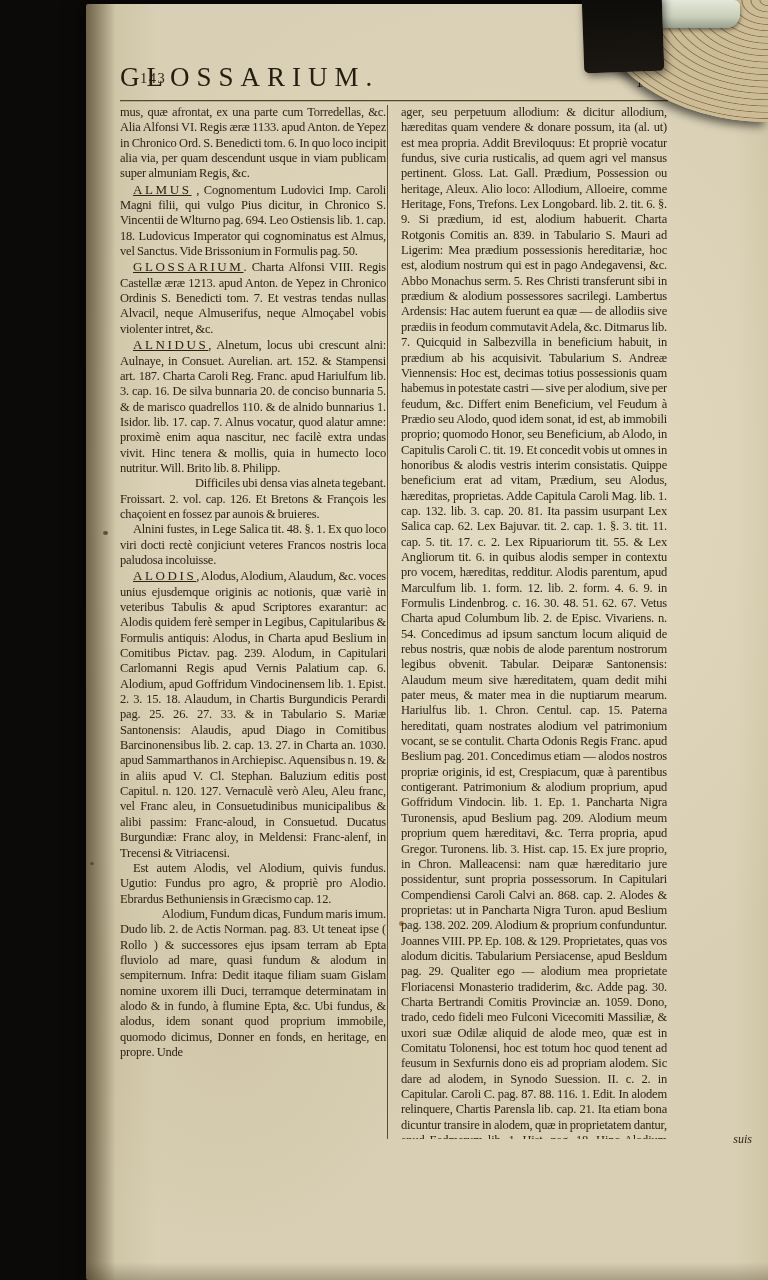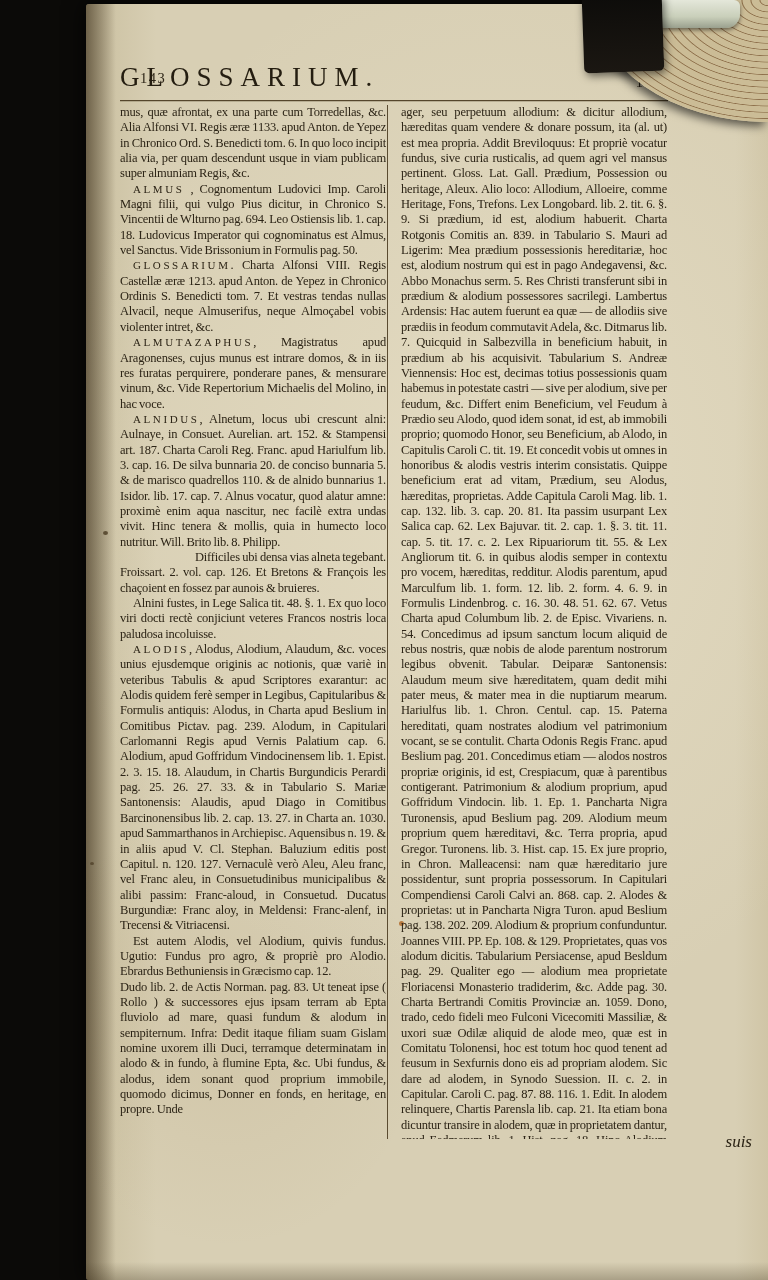--- a/index.html
+++ b/index.html
@@ -73,25 +73,25 @@
   .col.left{margin-right:1px;}
   .col.right{border-left:1px solid #5a4b30;padding-left:13px;}
 
   .col p{
     margin:0;text-align:justify;
     font-size:12.5px;line-height:15.35px;
     letter-spacing:-0.2px;word-spacing:-0.6px;
   }
   .col p.ind{text-indent:13px;}
   .col p.verse{text-indent:28px;text-align:right;}
-  .hw{letter-spacing:2.6px;font-size:11px;}
+  .hw{letter-spacing:2.6px;font-size:13px;text-decoration:underline;}
 
   .catchword{
     position:absolute;right:40px;top:1128px;
-    font-style:italic;font-size:17px;color:#2c2416;
+    font-style:italic;font-size:12px;color:#2c2416;
   }
 </style>
 </head>
 <body>
 
 <div class="scene">
 
   <div class="page">
     <div class="gutter-shade"></div>
     <div class="right-shade"></div>
@@ -109,27 +109,27 @@
         <span class="pn right">144</span>
       </div>
       <div class="rule"></div>
 
       <div class="cols">
 
         <div class="col left">
           <p>mus, quæ afrontat, ex una parte cum Torredellas, &amp;c. Alia Alfonsi VI. Regis æræ 1133. apud Anton. de Yepez in Chronico Ord. S. Benedicti tom. 6. In quo loco incipit alia via, per quam descendunt usque in viam publicam super almuniam Regis, &amp;c.</p>
           <p class="ind"><span class="hw">ALMUS</span><span> , Cognomentum Ludovici Imp. Caroli Magni filii, qui vulgo Pius dicitur, in Chronico S. Vincentii de Wlturno pag. 694. Leo Ostiensis lib. 1. cap. 18. Ludovicus Imperator qui cognominatus est Almus, vel Sanctus. Vide Brissonium in Formulis pag. 50.</span></p>
           <p class="ind"><span class="hw">GLOSSARIUM</span><span>. Charta Alfonsi VIII. Regis Castellæ æræ 1213. apud Anton. de Yepez in Chronico Ordinis S. Benedicti tom. 7. Et vestras tendas nullas Alvacil, neque Almuserifus, neque Almoçabel vobis violenter intret, &amp;c.</span></p>
-          <p class="ind"><span class="hw">ALMUTAZAPHUS</span><span>, Magistratus apud Aragonenses, cujus munus est intrare domos, &amp; in iis res furatas perquirere, ponderare panes, &amp; mensurare vinum, &amp;c. Vide Repertorium Michaelis del Molino, in hac voce.</span></p>
           <p class="ind"><span class="hw">ALNIDUS</span><span>, Alnetum, locus ubi crescunt alni: Aulnaye, in Consuet. Aurelian. art. 152. &amp; Stampensi art. 187. Charta Caroli Reg. Franc. apud Hariulfum lib. 3. cap. 16. De silva bunnaria 20. de conciso bunnaria 5. &amp; de marisco quadrellos 110. &amp; de alnido bunnarius 1. Isidor. lib. 17. cap. 7. Alnus vocatur, quod alatur amne: proximè enim aqua nascitur, nec facilè extra undas vivit. Hinc tenera &amp; mollis, quia in humecto loco nutritur. Will. Brito lib. 8. Philipp.</span></p>
           <p class="verse">Difficiles ubi densa vias alneta tegebant.</p>
           <p>Froissart. 2. vol. cap. 126. Et Bretons &amp; François les chaçoient en fossez par aunois &amp; bruieres.</p>
           <p class="ind">Alnini fustes, in Lege Salica tit. 48. §. 1. Ex quo loco viri docti rectè conjiciunt veteres Francos nostris loca paludosa incoluisse.</p>
           <p class="ind"><span class="hw">ALODIS</span><span>, Alodus, Alodium, Alaudum, &amp;c. voces unius ejusdemque originis ac notionis, quæ variè in veteribus Tabulis &amp; apud Scriptores exarantur: ac Alodis quidem ferè semper in Legibus, Capitularibus &amp; Formulis antiquis: Alodus, in Charta apud Beslium in Comitibus Pictav. pag. 239. Alodum, in Capitulari Carlomanni Regis apud Vernis Palatium cap. 6. Alodium, apud Goffridum Vindocinensem lib. 1. Epist. 2. 3. 15. 18. Alaudum, in Chartis Burgundicis Perardi pag. 25. 26. 27. 33. &amp; in Tabulario S. Mariæ Santonensis: Alaudis, apud Diago in Comitibus Barcinonensibus lib. 2. cap. 13. 27. in Charta an. 1030. apud Sammarthanos in Archiepisc. Aquensibus n. 19. &amp; in aliis apud V. Cl. Stephan. Baluzium editis post Capitul. n. 120. 127. Vernaculè verò Aleu, Aleu franc, vel Franc aleu, in Consuetudinibus municipalibus &amp; alibi passim: Franc-aloud, in Consuetud. Ducatus Burgundiæ: Franc aloy, in Meldensi: Franc-alenf, in Trecensi &amp; Vitriacensi.</span></p>
           <p class="ind">Est autem Alodis, vel Alodium, quivis fundus. Ugutio: Fundus pro agro, &amp; propriè pro Alodio. Ebrardus Bethuniensis in Græcismo cap. 12.</p>
+          <p class="verse">Alodium, Fundum dicas, Fundum maris imum.</p>
           <p>Dudo lib. 2. de Actis Norman. pag. 83. Ut teneat ipse ( Rollo ) &amp; successores ejus ipsam terram ab Epta fluviolo ad mare, quasi fundum &amp; alodum in sempiternum. Infra: Dedit itaque filiam suam Gislam nomine uxorem illi Duci, terramque determinatam in alodo &amp; in fundo, à flumine Epta, &amp;c. Ubi fundus, &amp; alodus, idem sonant quod proprium immobile, quomodo dicimus, Donner en fonds, en heritage, en propre. Unde</p>
 
         </div>
 
         <div class="col right">
           <p>ager, seu perpetuum allodium: &amp; dicitur allodium, hæreditas quam vendere &amp; donare possum, ita (al. ut) est mea propria. Addit Breviloquus: Et propriè vocatur fundus, sive curia rusticalis, ad quem agri vel mansus pertinent. Gloss. Lat. Gall. Prædium, Possession ou heritage, Aleux. Alio loco: Allodium, Alloeire, comme Heritage, Fons, Trefons. Lex Longobard. lib. 2. tit. 6. §. 9. Si prædium, id est, alodium habuerit. Charta Rotgonis Comitis an. 839. in Tabulario S. Mauri ad Ligerim: Mea prædium possessionis hereditariæ, hoc est, alodium nostrum qui est in pago Andegavensi, &amp;c. Abbo Monachus serm. 5. Res Christi transferunt sibi in prædium &amp; alodium possessores sacrilegi. Lambertus Ardensis: Hac autem fuerunt ea quæ — de allodiis sive prædiis in feodum commutavit Adela, &amp;c. Ditmarus lib. 7. Quicquid in Salbezvilla in beneficium habuit, in prædium ab his acquisivit. Tabularium S. Andreæ Viennensis: Hoc est, decimas totius possessionis quam habemus in potestate castri — sive per alodium, sive per feudum, &amp;c. Differt enim Beneficium, vel Feudum à Prædio seu Alodo, quod idem sonat, id est, ab immobili proprio; quomodo Honor, seu Beneficium, ab Alodo, in Capitulis Caroli C. tit. 19. Et concedit vobis ut omnes in honoribus &amp; alodis vestris interim consistatis. Quippe beneficium erat ad vitam, Prædium, seu Alodus, hæreditas, proprietas. Adde Capitula Caroli Mag. lib. 1. cap. 132. lib. 3. cap. 20. 81. Ita passim usurpant Lex Salica cap. 62. Lex Bajuvar. tit. 2. cap. 1. §. 3. tit. 11. cap. 5. tit. 17. c. 2. Lex Ripuariorum tit. 55. &amp; Lex Angliorum tit. 6. in quibus alodis semper in contextu pro vocem, hæreditas, redditur. Alodis parentum, apud Marculfum lib. 1. form. 12. lib. 2. form. 4. 6. 9. in Formulis Lindenbrog. c. 16. 30. 48. 51. 62. 67. Vetus Charta apud Columbum lib. 2. de Episc. Vivariens. n. 54. Concedimus ad ipsum sanctum locum aliquid de rebus nostris, quæ nobis de alode parentum nostrorum legibus obvenit. Tabular. Deiparæ Santonensis: Alaudum meum sive hæreditatem, quam dedit mihi pater meus, &amp; mater mea in die nuptiarum mearum. Hariulfus lib. 1. Chron. Centul. cap. 15. Paterna hereditati, quam nostrates alodium vel patrimonium vocant, se se contulit. Charta Odonis Regis Franc. apud Beslium pag. 201. Concedimus etiam — alodos nostros propriæ originis, id est, Crespiacum, quæ à parentibus contigerant. Patrimonium &amp; alodium proprium, apud Goffridum Vindocin. lib. 1. Ep. 1. Pancharta Nigra Turonensis, apud Beslium pag. 209. Alodium meum proprium quem hæreditavi, &amp;c. Terra propria, apud Gregor. Turonens. lib. 3. Hist. cap. 15. Ex jure proprio, in Chron. Malleacensi: nam quæ hæreditario jure possidentur, sunt propria possessorum. In Capitulari Compendiensi Caroli Calvi an. 868. cap. 2. Alodes &amp; proprietas: ut in Pancharta Nigra Turon. apud Beslium pag. 138. 202. 209. Alodium &amp; proprium confunduntur. Joannes VIII. PP. Ep. 108. &amp; 129. Proprietates, quas vos alodum dicitis. Tabularium Persiacense, apud Besldum pag. 29. Qualiter ego — alodium mea proprietate Floriacensi Monasterio tradiderim, &amp;c. Adde pag. 30. Charta Bertrandi Comitis Provinciæ an. 1059. Dono, trado, cedo fideli meo Fulconi Vicecomiti Massiliæ, &amp; uxori suæ Odilæ aliquid de alode meo, quæ est in Comitatu Tolonensi, hoc est totum hoc quod tenent ad feusum in Sexfurnis dono eis ad propriam alodem. Sic dare ad alodem, in Synodo Suession. II. c. 2. in Capitular. Caroli C. pag. 87. 88. 116. 1. Edit. In alodem relinquere, Chartis Parensla lib. cap. 21. Ita etiam bona dicuntur transire in alodem, quæ in proprietatem dantur, apud Eadmerum lib. 1. Hist. pag. 18. Hinc Alodium interdum opponitur Comparato, in Formulis veteribus apud Bignonium 1. Edit. pag. 250. 379. &amp; Lindenbrog. cap. 17. 18. 49. 66. licèt aliàs sæpe etiam pro comparato promiscuè usurpetur. Capitularia Caroli C. pag. 241. Et illorum alodes de hæreditate, &amp; de conquisitu, &amp;c. Adde pag. 108. 247. 318. 345. 389. 394. Hincmarus Remensis Opusc. 53. Ut in mansis</p>
         </div>
 
       </div>
     </div>

